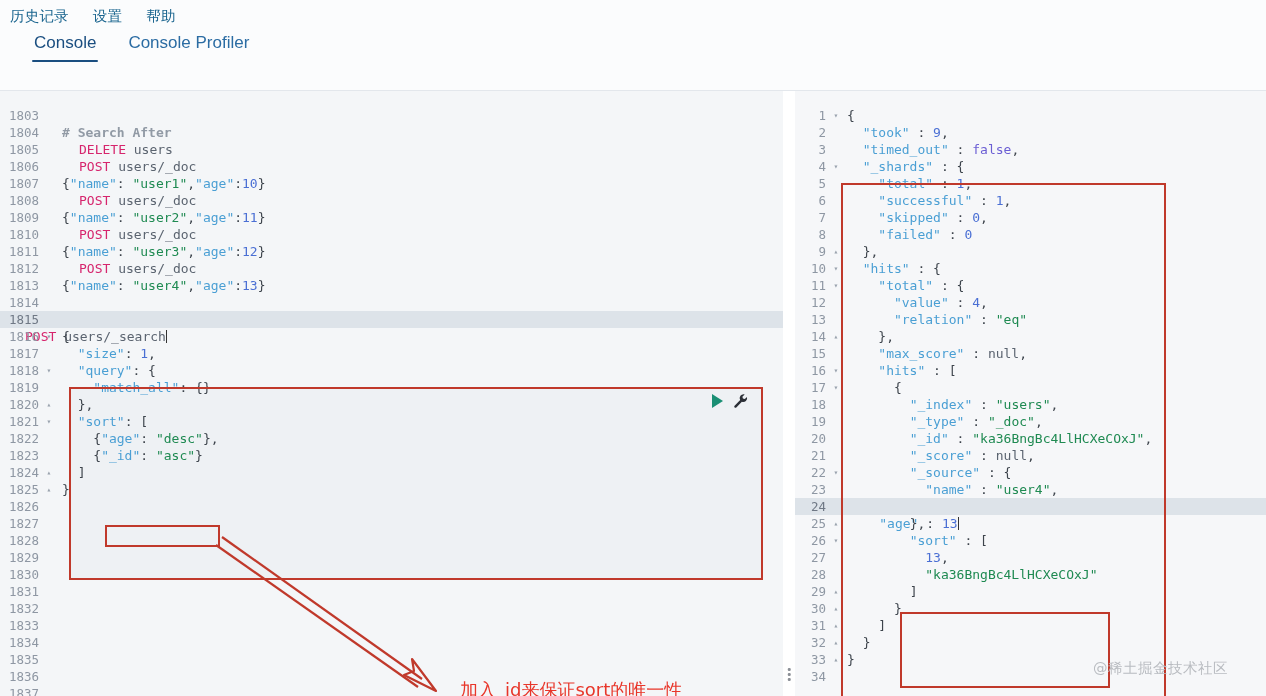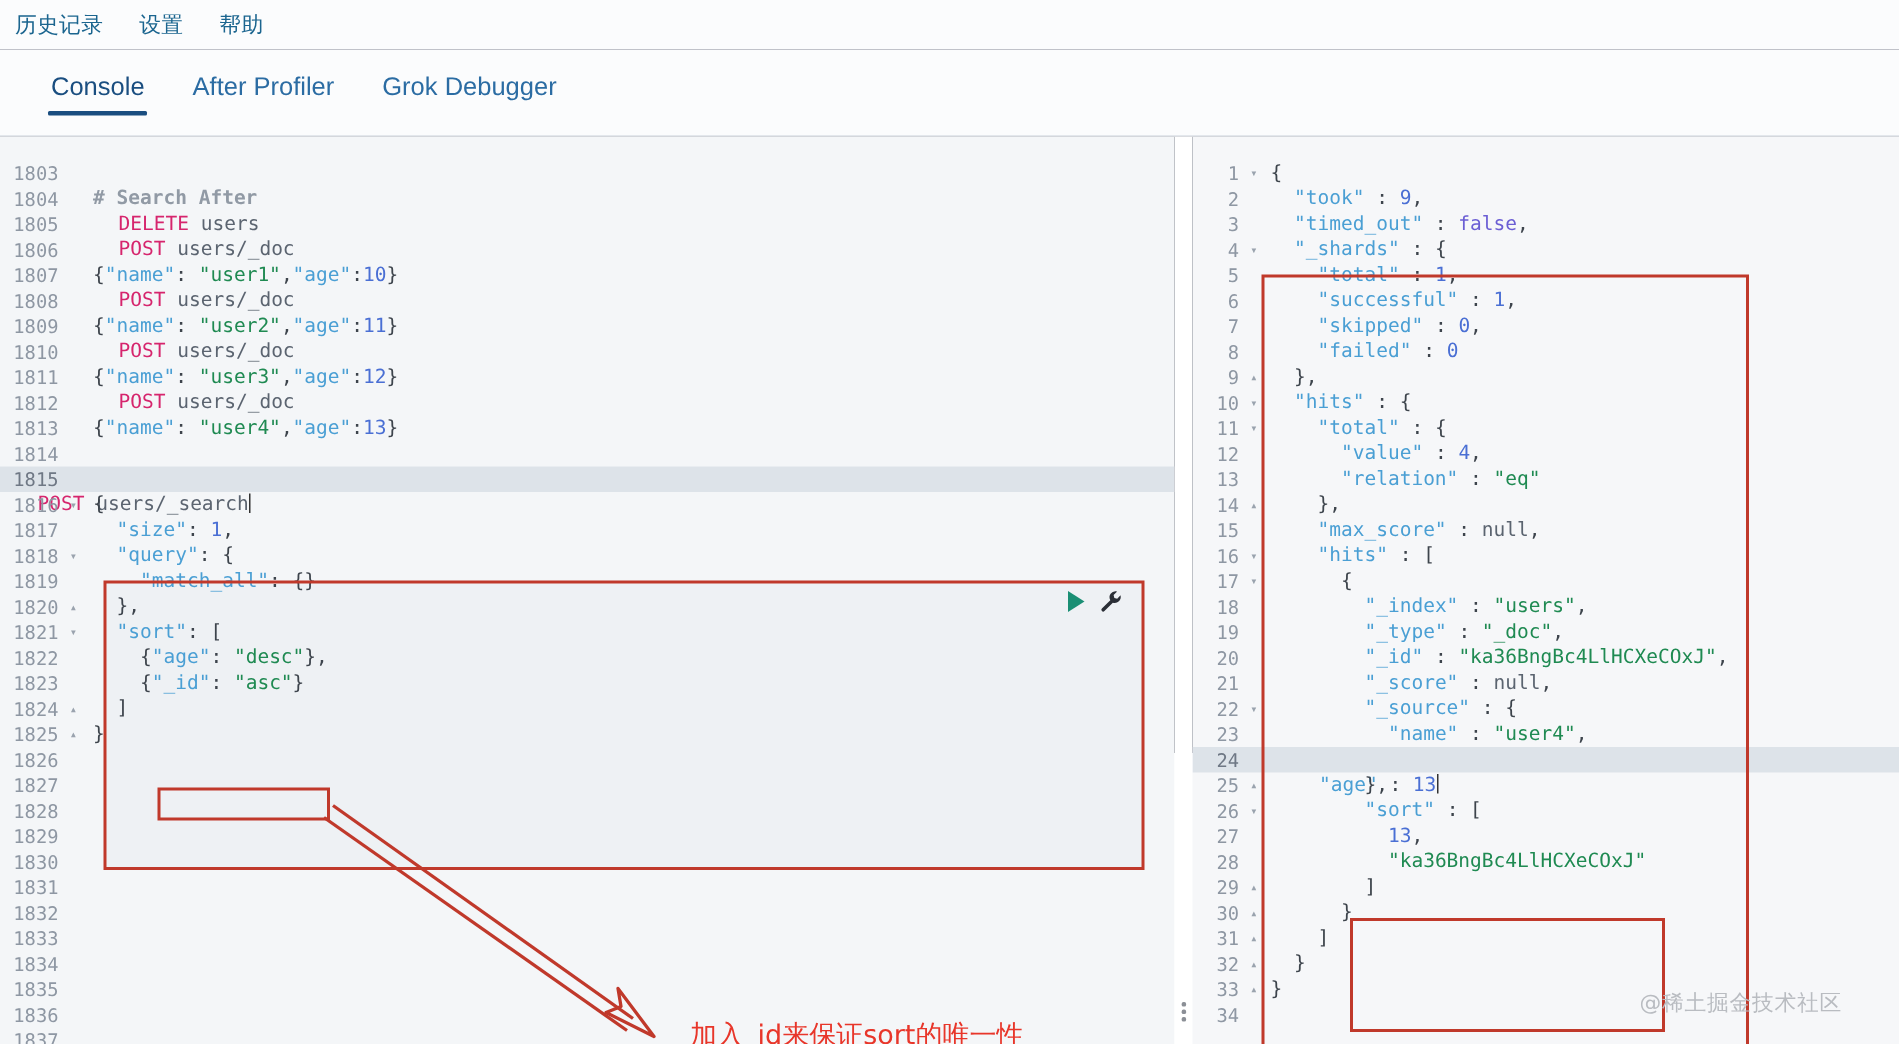--- a/index.html
+++ b/index.html
@@ -2,41 +2,41 @@
 <html><head>
 <meta charset="utf-8">
 <style>
   * { box-sizing: border-box; margin: 0; padding: 0; }
   html, body {
     width: 1266px; height: 696px;
     background: #ffffff;
     font-family: "Liberation Sans", sans-serif;
     overflow: hidden;
   }
-  .app { position: relative; width: 1266px; height: 502px; background:#0f172a; }
+  .app { position: relative; width: 1266px; height: 502px; background:#0c4a6e; }
 
   
   .menubar {
     position:absolute; top:0; left:0; width:1266px; height:33px;
     background:#fbfcfd;
     display:flex; align-items:center; gap:20px;
     padding-left:8px;
   }
   .menu-item {
     font-size:14.5px; color:#1b658f; letter-spacing:.2px;
     font-family:"DejaVu Sans", sans-serif;
     cursor:pointer; padding:2px 2px;
   }
 
   
   .tabbar {
     position:absolute; top:33px; left:0; width:1266px; height:58px;
     background:#fbfcfd;
     border-bottom:1px solid #e3e7ec;
-    display:flex; align-items:center; padding-left:18px;
+    display:flex; align-items:flex-start; padding-left:18px;
   }
   .tab {
     font-size:17px; color:#2b6ca3;
     font-family:"Liberation Sans", sans-serif;
     padding:0 16px 11px 16px;
     cursor:pointer; line-height:1;
     position:relative; top:1px;
   }
   .tab.active { color:#1a4e80; }
   .tab.active::after {
@@ -163,22 +163,21 @@
 <div class="app">
 
   <div class="menubar">
     <span class="menu-item">历史记录</span>
     <span class="menu-item">设置</span>
     <span class="menu-item">帮助</span>
   </div>
 
   <div class="tabbar">
     <div class="tab active">Console</div>
-    <div class="tab">After Profiler</div>
-    <div class="tab">Grok Debugger</div>
+    <div class="tab">Console Profiler</div>
   </div>
 
   <div class="panes">
 
     <div class="pane pane-left">
       <div class="req-bg"></div>
       <div class="code" id="editor-code"><div class="line"><span class="ln">1803</span><span class="fold"></span><span class="txt"></span></div><div class="line"><span class="ln">1804</span><span class="fold"></span><span class="txt"><span class="c-comment"># Search After</span></span></div><div class="line"><span class="ln">1805</span><span class="fold"></span><span class="txt"><span class="c-method">DELETE</span> <span class="c-url">users</span></span></div><div class="line"><span class="ln">1806</span><span class="fold"></span><span class="txt"><span class="c-method">POST</span> <span class="c-url">users/_doc</span></span></div><div class="line"><span class="ln">1807</span><span class="fold"></span><span class="txt"><span class="c-punc">{</span><span class="c-key">"name"</span><span class="c-punc">:</span><span class="c-punc"> </span><span class="c-str">"user1"</span><span class="c-punc">,</span><span class="c-key">"age"</span><span class="c-punc">:</span><span class="c-num">10</span><span class="c-punc">}</span></span></div><div class="line"><span class="ln">1808</span><span class="fold"></span><span class="txt"><span class="c-method">POST</span> <span class="c-url">users/_doc</span></span></div><div class="line"><span class="ln">1809</span><span class="fold"></span><span class="txt"><span class="c-punc">{</span><span class="c-key">"name"</span><span class="c-punc">:</span><span class="c-punc"> </span><span class="c-str">"user2"</span><span class="c-punc">,</span><span class="c-key">"age"</span><span class="c-punc">:</span><span class="c-num">11</span><span class="c-punc">}</span></span></div><div class="line"><span class="ln">1810</span><span class="fold"></span><span class="txt"><span class="c-method">POST</span> <span class="c-url">users/_doc</span></span></div><div class="line"><span class="ln">1811</span><span class="fold"></span><span class="txt"><span class="c-punc">{</span><span class="c-key">"name"</span><span class="c-punc">:</span><span class="c-punc"> </span><span class="c-str">"user3"</span><span class="c-punc">,</span><span class="c-key">"age"</span><span class="c-punc">:</span><span class="c-num">12</span><span class="c-punc">}</span></span></div><div class="line"><span class="ln">1812</span><span class="fold"></span><span class="txt"><span class="c-method">POST</span> <span class="c-url">users/_doc</span></span></div><div class="line"><span class="ln">1813</span><span class="fold"></span><span class="txt"><span class="c-punc">{</span><span class="c-key">"name"</span><span class="c-punc">:</span><span class="c-punc"> </span><span class="c-str">"user4"</span><span class="c-punc">,</span><span class="c-key">"age"</span><span class="c-punc">:</span><span class="c-num">13</span><span class="c-punc">}</span></span></div><div class="line"><span class="ln">1814</span><span class="fold"></span><span class="txt"></span></div><div class="line active"><span class="ln">1815</span><span class="fold"></span><span class="txt"><span class="c-method">POST</span> <span class="c-url">users/_search</span><span class="caret"></span></span></div><div class="line"><span class="ln">1816</span><span class="fold">▾</span><span class="txt"><span class="c-punc">{</span></span></div><div class="line"><span class="ln">1817</span><span class="fold"></span><span class="txt">  <span class="c-key">"size"</span><span class="c-punc">:</span><span class="c-punc"> </span><span class="c-num">1</span><span class="c-punc">,</span></span></div><div class="line"><span class="ln">1818</span><span class="fold">▾</span><span class="txt">  <span class="c-key">"query"</span><span class="c-punc">:</span><span class="c-punc"> </span><span class="c-punc">{</span></span></div><div class="line"><span class="ln">1819</span><span class="fold"></span><span class="txt">    <span class="c-key">"match_all"</span><span class="c-punc">:</span><span class="c-punc"> </span><span class="c-punc">{</span><span class="c-punc">}</span></span></div><div class="line"><span class="ln">1820</span><span class="fold">▴</span><span class="txt">  <span class="c-punc">}</span><span class="c-punc">,</span></span></div><div class="line"><span class="ln">1821</span><span class="fold">▾</span><span class="txt">  <span class="c-key">"sort"</span><span class="c-punc">:</span><span class="c-punc"> </span><span class="c-punc">[</span></span></div><div class="line"><span class="ln">1822</span><span class="fold"></span><span class="txt">    <span class="c-punc">{</span><span class="c-key">"age"</span><span class="c-punc">:</span><span class="c-punc"> </span><span class="c-str">"desc"</span><span class="c-punc">}</span><span class="c-punc">,</span></span></div><div class="line"><span class="ln">1823</span><span class="fold"></span><span class="txt">    <span class="c-punc">{</span><span class="c-key">"_id"</span><span class="c-punc">:</span><span class="c-punc"> </span><span class="c-str">"asc"</span><span class="c-punc">}</span></span></div><div class="line"><span class="ln">1824</span><span class="fold">▴</span><span class="txt">  <span class="c-punc">]</span></span></div><div class="line"><span class="ln">1825</span><span class="fold">▴</span><span class="txt"><span class="c-punc">}</span></span></div><div class="line"><span class="ln">1826</span><span class="fold"></span><span class="txt"></span></div><div class="line"><span class="ln">1827</span><span class="fold"></span><span class="txt"></span></div><div class="line"><span class="ln">1828</span><span class="fold"></span><span class="txt"></span></div><div class="line"><span class="ln">1829</span><span class="fold"></span><span class="txt"></span></div><div class="line"><span class="ln">1830</span><span class="fold"></span><span class="txt"></span></div><div class="line"><span class="ln">1831</span><span class="fold"></span><span class="txt"></span></div><div class="line"><span class="ln">1832</span><span class="fold"></span><span class="txt"></span></div><div class="line"><span class="ln">1833</span><span class="fold"></span><span class="txt"></span></div><div class="line"><span class="ln">1834</span><span class="fold"></span><span class="txt"></span></div><div class="line"><span class="ln">1835</span><span class="fold"></span><span class="txt"></span></div><div class="line"><span class="ln">1836</span><span class="fold"></span><span class="txt"></span></div><div class="line"><span class="ln">1837</span><span class="fold"></span><span class="txt"></span></div></div>
       <div class="req-box"></div>
 
       <div class="req-toolbar">

